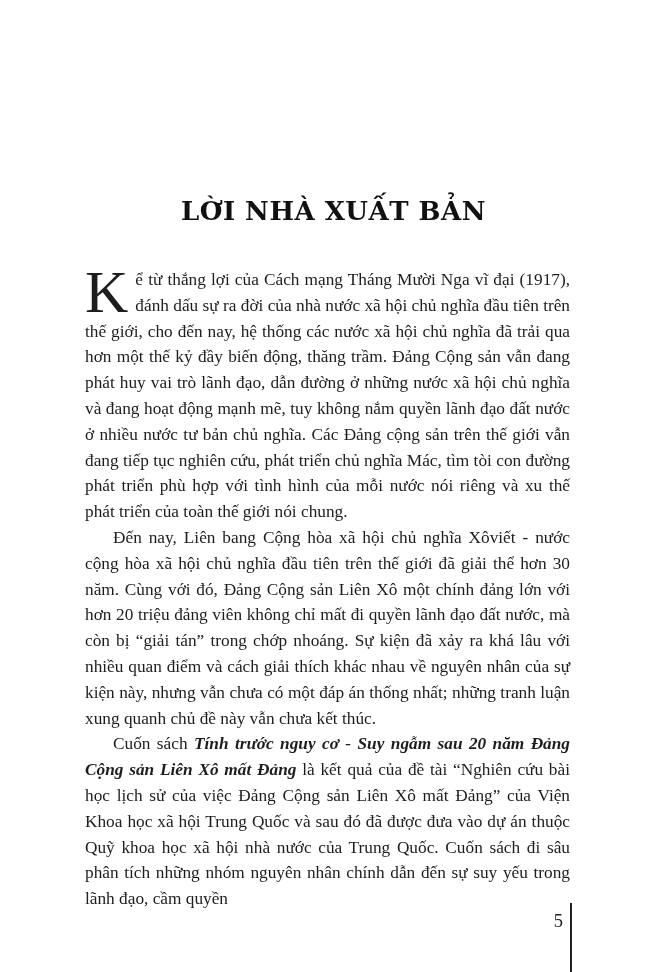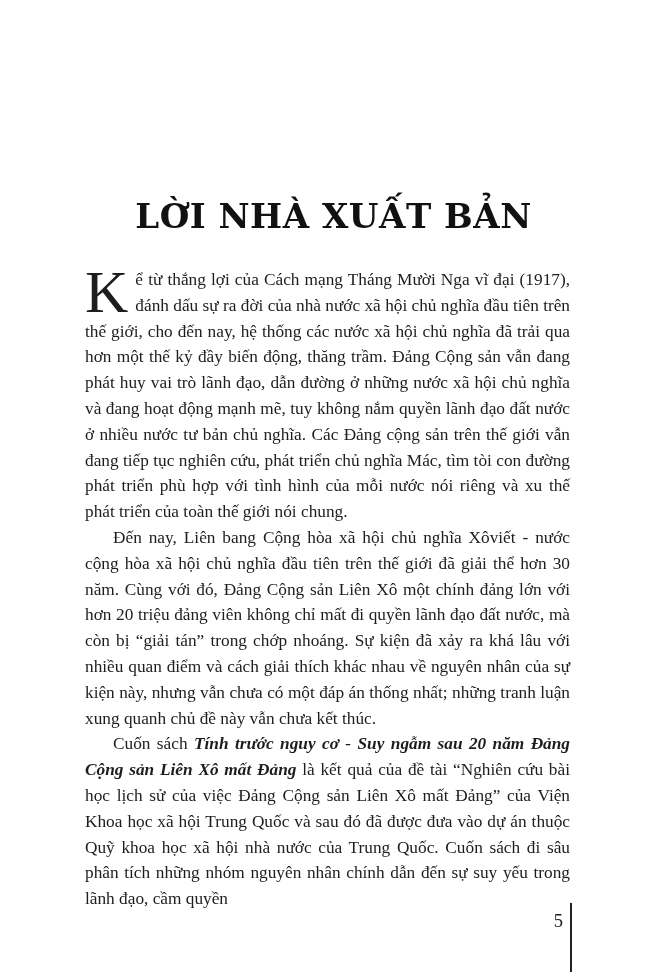--- a/index.html
+++ b/index.html
@@ -18,21 +18,21 @@
   }
   .title {
     margin: 0;
     position: absolute;
     top: 196px;
     left: 0;
     width: 100%;
     text-align: center;
     font-family: "DejaVu Serif", "Liberation Serif", serif;
     font-weight: 800;
-    font-size: 34px;
+    font-size: 26px;
     letter-spacing: 0.5px;
     color: #111111;
   }
   .body-block {
     position: absolute;
     top: 267px;
     left: 85px;
     width: 485px;
     text-align: justify;
     font-size: 17.3px;

